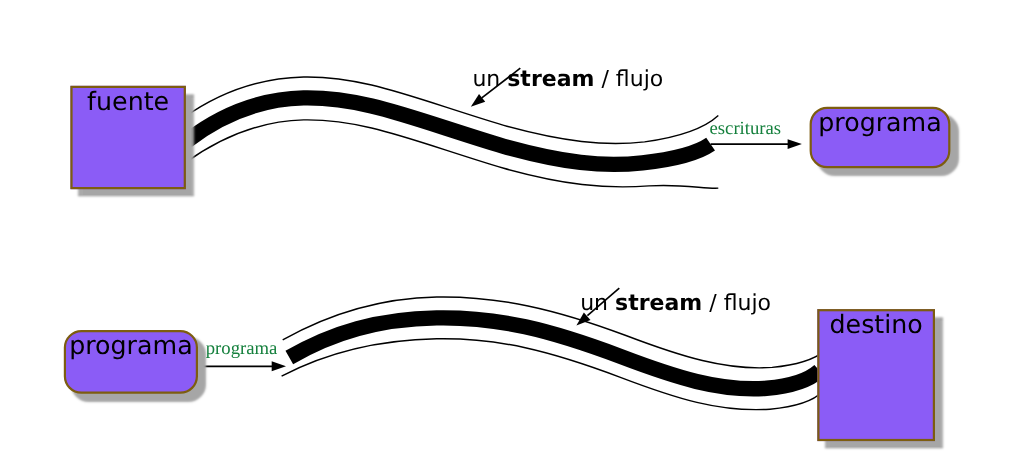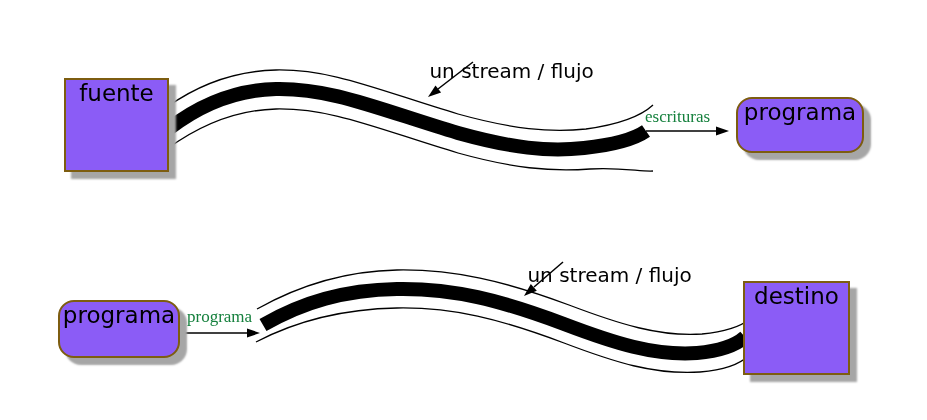--- a/index.html
+++ b/index.html
@@ -25,28 +25,28 @@
     box-shadow: 7px 7px 2px #A6A6A6;
     display: flex;
     align-items: flex-start;
     justify-content: center;
     font-size: 23px;
     color: #000;
   }
   .node-fuente   { left: 64px;  top: 78px;  width: 105px; height: 94px; border-radius: 0; }
   .node-programa-top { left: 736px; top: 97px;  width: 128px; height: 56px; border-radius: 16px; }
   .node-programa-bottom { left: 58px;  top: 300px; width: 122px; height: 58px; border-radius: 16px; }
-  .node-destino  { left: 743px; top: 281px; width: 107px; height: 94px; border-radius: 0; }
+  .node-destino  { left: 743px; top: 281px; width: 107px; height: 120px; border-radius: 0; }
   .stream-label {
     position: absolute;
     font-size: 20px;
     white-space: pre;
     color: #000;
   }
-  .stream-label .bold { font-weight: normal; text-align: center; }
+  .stream-label .bold { font-weight: bold; text-align: center; }
   .stream-label-top    { left: 404px; top: 35px; }
   .stream-label-bottom { left: 502px; top: 239px; }
   .arrow-label {
     position: absolute;
     font-size: 17px;
     color: #15803d;
     white-space: nowrap;
     font-family: Liberation Serif, serif;
   }
   .label-escrituras { left: 645px; top: 107px; }

